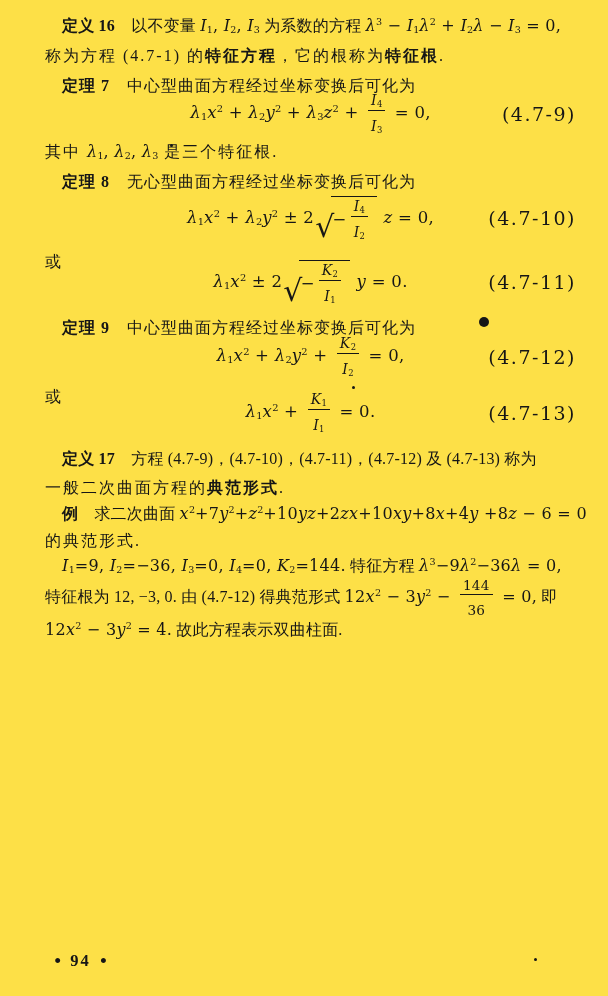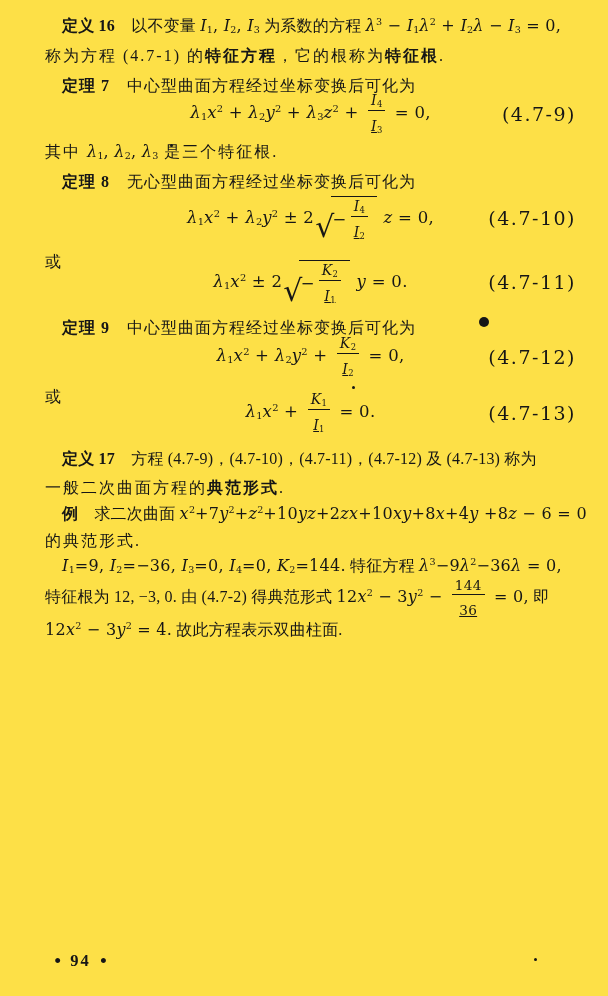--- a/index.html
+++ b/index.html
@@ -27,21 +27,21 @@
   .eqmain{font-size:16.5px;}
   .eqnum{
     position:absolute;right:0;top:50%;transform:translateY(-50%);
     font-family:"DejaVu Serif",serif;font-size:19px;letter-spacing:1.5px;
   }
   .frac{
     display:inline-flex;flex-direction:column;align-items:center;
     vertical-align:middle;margin:0 4px;line-height:1.1;font-size:0.85em;text-align:center;
   }
   .frac .fn{padding:0 3px 1px;border-bottom:1.4px solid #161616;}
-  .frac .fd{padding:8px 3px 0;text-decoration:underline;}
+  .frac .fd{padding:8px 3px 0;}
   .sqrt{display:inline-flex;align-items:flex-end;vertical-align:middle;margin:0 1px;}
   .sqrt .rad{font-family:"DejaVu Sans",sans-serif;font-size:30px;line-height:26px;font-weight:400;}
   .sqrt .rbody{
     border-top:1.6px solid #161616;min-height:32px;
     display:inline-flex;align-items:center;padding:2px 5px 0 2px;margin-left:-4px;
   }
   .speck{position:absolute;background:#161616;border-radius:50%;}
   .footer{
     position:absolute;left:54px;top:951px;font-size:16px;
     display:flex;align-items:center;
@@ -107,21 +107,21 @@
             <span class="fn"><span class="it">K</span><sub>1</sub></span>
             <span class="fd"><span class="it">I</span><sub>1</sub></span>
           </span><span> = 0.</span></span>
         <span class="eqnum">(4.7-13)</span>
       </div>
       <div class="line ind tight" style="top: 449px;"><span class="b">定义 17</span><span>　方程 (4.7-9)，(4.7-10)，(4.7-11)，(4.7-12) 及 (4.7-13) 称为</span></div>
       <div class="line mid" style="top: 478px;"><span>一般二次曲面方程的</span><span class="b">典范形式</span><span>.</span></div>
       <div class="line ind tight" style="top: 504px;"><span class="b">例</span><span>　求二次曲面 </span><span class="math"><span class="it">x</span><sup>2</sup><span>+7</span><span class="it">y</span><sup>2</sup><span>+</span><span class="it">z</span><sup>2</sup><span>+10</span><span class="it">yz</span><span>+2</span><span class="it">zx</span><span>+10</span><span class="it">xy</span><span>+8</span><span class="it">x</span><span>+4</span><span class="it">y</span><span> +8</span><span class="it">z</span><span> − 6 = 0</span></span></div>
       <div class="line mid" style="top: 531px;"><span>的典范形式.</span></div>
       <div class="line ind tight" style="top: 556px;"><span class="math"><span class="it">I</span><sub>1</sub><span>=9, </span><span class="it">I</span><sub>2</sub><span>=−36, </span><span class="it">I</span><sub>3</sub><span>=0, </span><span class="it">I</span><sub>4</sub><span>=0, </span><span class="it">K</span><sub>2</sub><span>=144.</span></span><span> 特征方程 </span><span class="math"><span class="it">λ</span><sup>3</sup><span>−9</span><span class="it">λ</span><sup>2</sup><span>−36</span><span class="it">λ</span><span> = 0,</span></span></div>
-      <div class="line tight" style="top: 578px;"><span>特征根为 12, −3, 0. 由 (4.7-2) 得典范形式 </span><span class="math"><span>12</span><span class="it">x</span><sup>2</sup><span> − 3</span><span class="it">y</span><sup>2</sup><span> − </span><span class="frac">
+      <div class="line tight" style="top: 578px;"><span>特征根为 12, −3, 0. 由 (4.7-12) 得典范形式 </span><span class="math"><span>12</span><span class="it">x</span><sup>2</sup><span> − 3</span><span class="it">y</span><sup>2</sup><span> − </span><span class="frac">
             <span class="fn"><span>144</span></span>
             <span class="fd"><span>36</span></span>
           </span><span> = 0,</span></span><span> 即</span></div>
       <div class="line tight" style="top: 620px;"><span class="math"><span>12</span><span class="it">x</span><sup>2</sup><span> − 3</span><span class="it">y</span><sup>2</sup><span> = 4.</span></span><span> 故此方程表示双曲柱面.</span></div>
       <div class="speck" style="top: 317px; left: 479px; width: 10px; height: 10px;"></div>
       <div class="speck" style="top: 144px; left: 170px; width: 3px; height: 3px;"></div>
       <div class="speck" style="top: 386px; left: 352px; width: 3px; height: 3px;"></div>
       <div class="speck" style="top: 958px; left: 534px; width: 3px; height: 3px;"></div>
     </div>
   <div class="footer">

